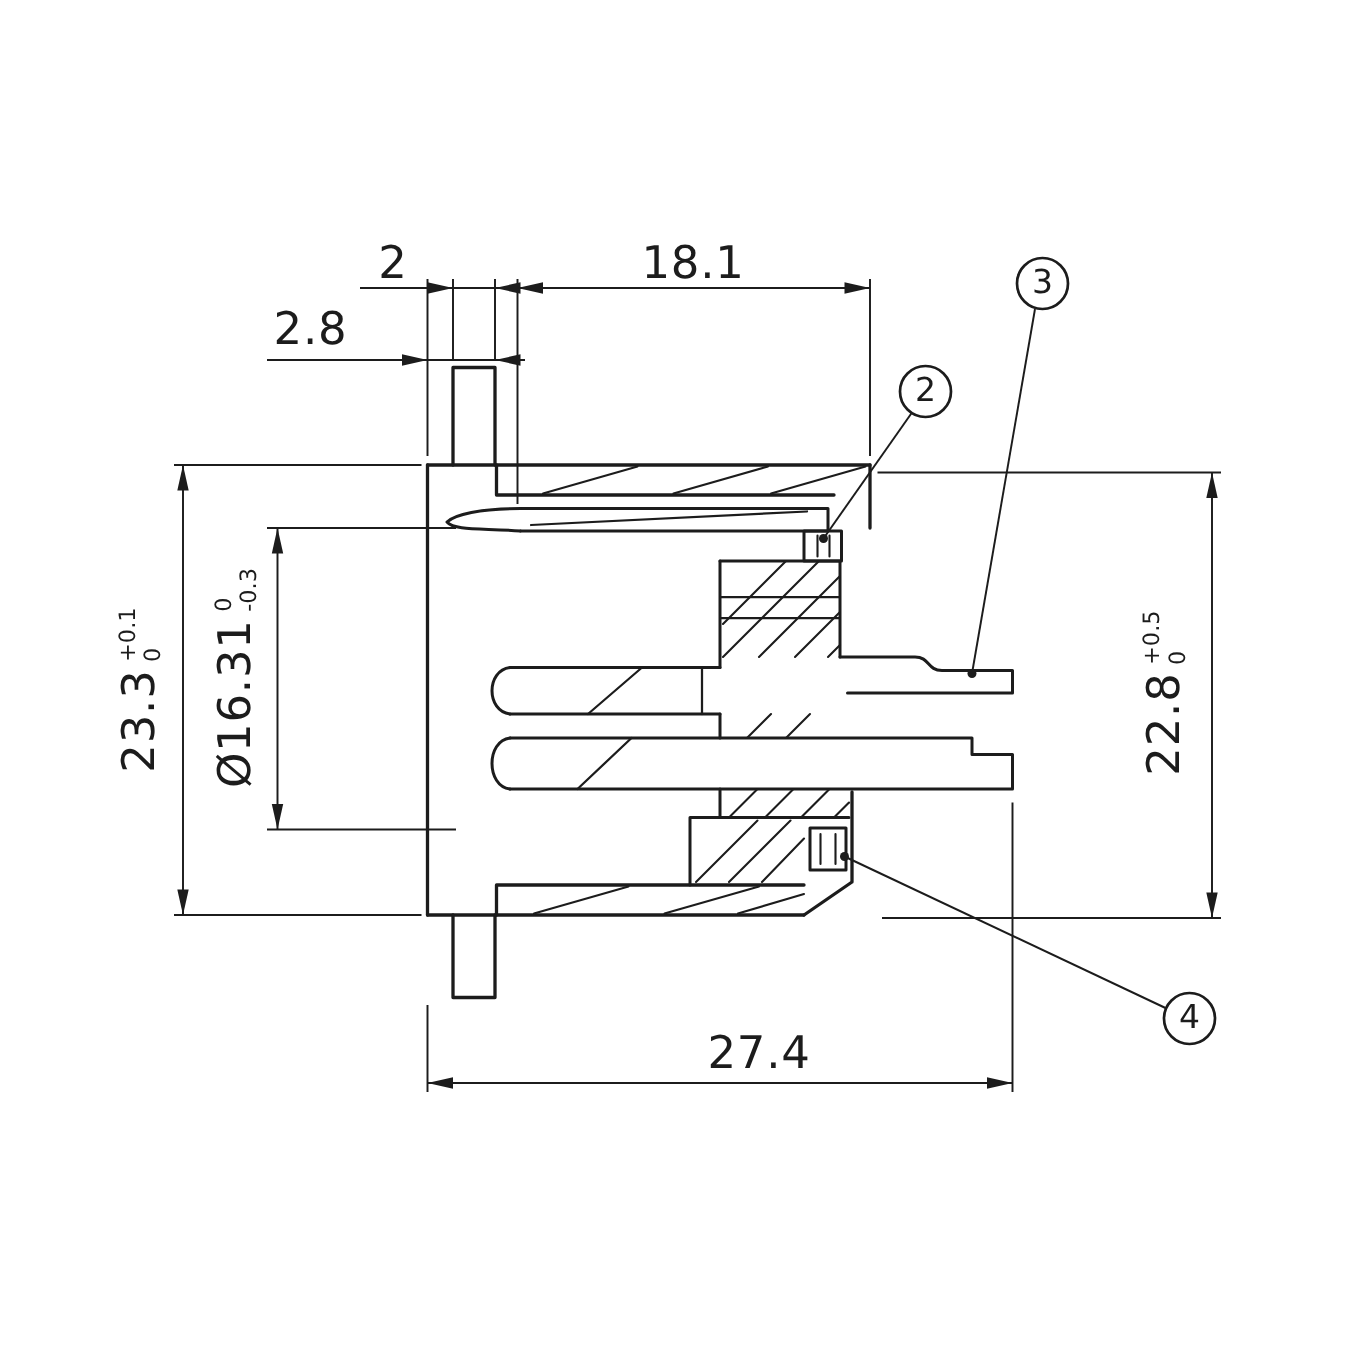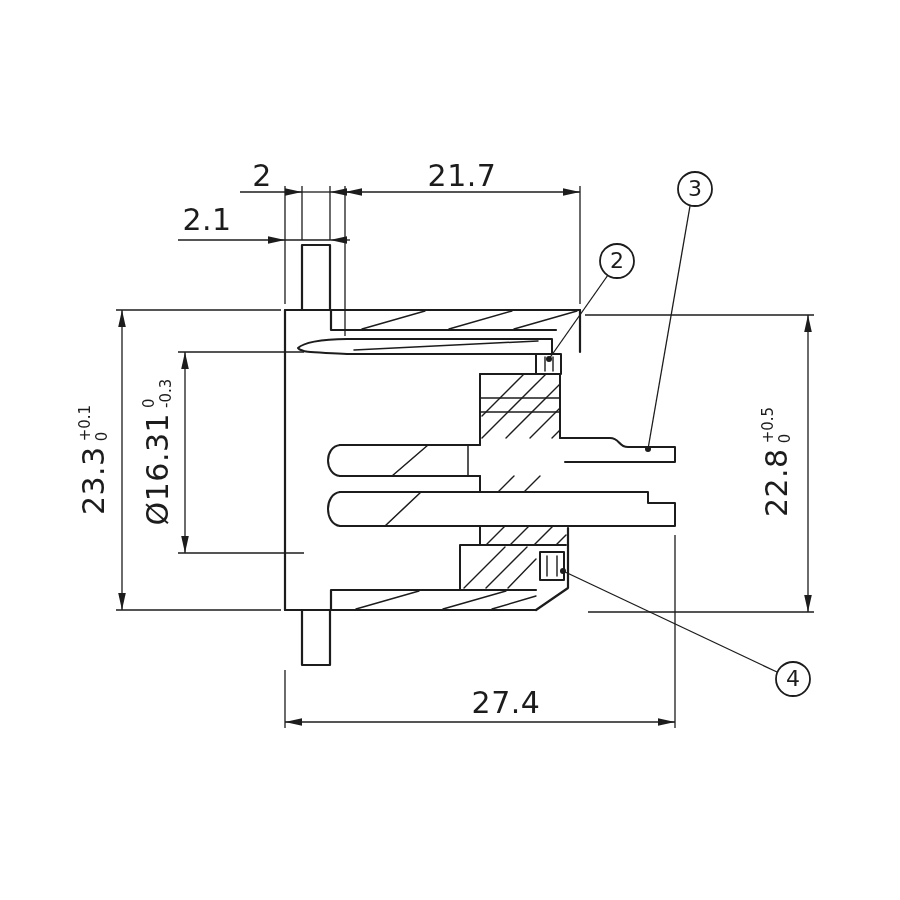--- a/index.html
+++ b/index.html
@@ -163,25 +163,25 @@
         <circle cx="793" cy="679" r="17"></circle>
       </g>
     </g>
   </svg>
 
   <div class="dim" style="left:262px;top:176px">
     <span>2</span>
   </div>
 
   <div class="dim" style="left:462px;top:176px">
-    <span>21.7</span>
+    <span>18.1</span>
   </div>
 
   <div class="dim" style="left:207px;top:220px">
-    <span>2.1</span>
+    <span>2.8</span>
   </div>
 
   <div class="dim" style="left:506px;top:703px">
     <span>27.4</span>
   </div>
 
   <div class="dim vert" style="left:94px;top:460px">
     <span>23.3</span>
     <span class="tol">
       <span>+0.1</span>

